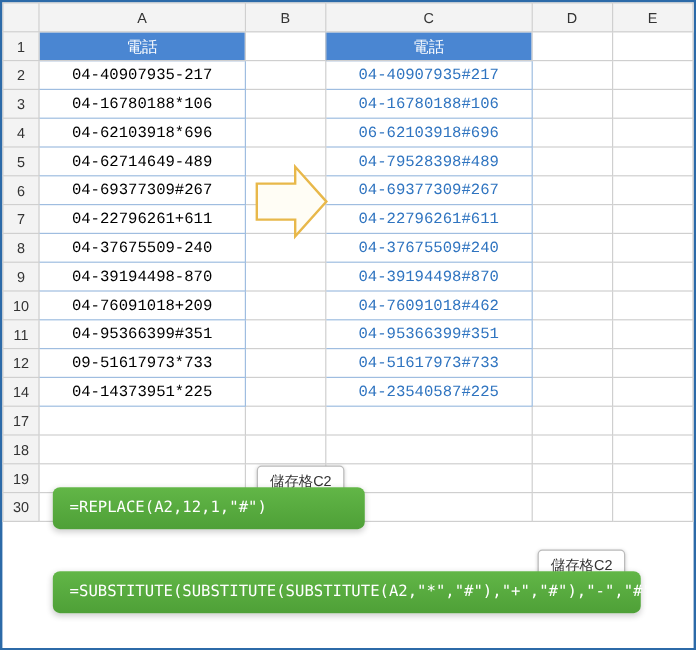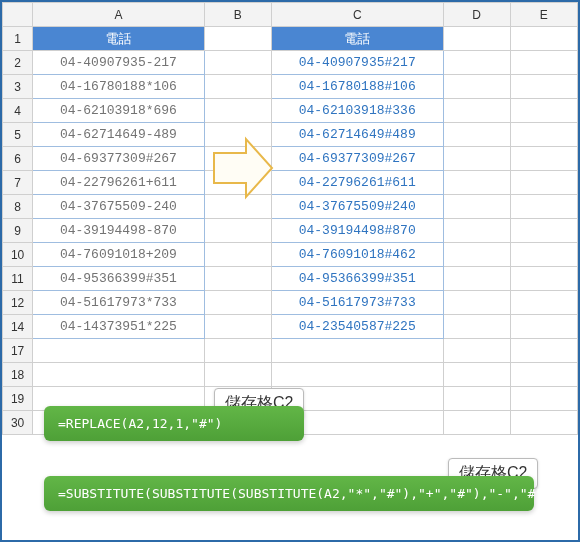--- a/index.html
+++ b/index.html
@@ -39,21 +39,21 @@
   .col-b { width: 58px; }
   .col-d { width: 58px; }
   .col-e { width: 58px; }
   .hdr-cell {
     background: #4a86d2;
     color: #fff;
     font-family: Liberation Mono, monospace;
     font-weight: normal;
     margin-left: 34px;
   }
-  .data-a { color: #737373; border: 1px solid #9fbde0; }
+  .data-a { color: #000000; border: 1px solid #9fbde0; }
   .data-c { color: #2f74c0; border: 1px solid #9fbde0; margin-left: 40px; }
   .arrow {
     position: absolute;
     left: 210px;
     top: 133px;
     width: 62px;
     height: 66px;
     pointer-events: none;
   }
   .callout {
@@ -67,21 +67,21 @@
     box-shadow: 0 2px 5px rgba(0,0,0,0.2);
     white-space: nowrap;
   }
   .label-tag {
     position: absolute;
     background: #fff;
     border: 1px solid #bbb;
     border-radius: 4px;
     padding: 4px 10px;
     font-family: "Microsoft JhengHei", Arial, sans-serif;
-    font-size: 16px;
+    font-size: 12px;
     color: #333;
     box-shadow: 0 1px 3px rgba(0,0,0,0.15);
     text-align: right;
   }
   .callout1 { left: 42px; top: 404px; width: 260px; }
   .label1 { left: 212px; top: 386px; }
   .callout2 { left: 42px; top: 474px; width: 490px; }
   .label2 { left: 446px; top: 456px; }
 </style>
 </head>
@@ -121,29 +121,29 @@
           <td class="col-a data-a">04-16780188*106</td>
           <td class="col-b"></td>
           <td class="col-c data-c">04-16780188#106</td>
           <td class="col-d"></td>
           <td class="col-e"></td>
         </tr>
         <tr>
           <td class="rowhdr">4</td>
           <td class="col-a data-a">04-62103918*696</td>
           <td class="col-b"></td>
-          <td class="col-c data-c">04-62103918#336</td>
+          <td class="col-c data-c">06-62103918#696</td>
           <td class="col-d"></td>
           <td class="col-e"></td>
         </tr>
         <tr>
           <td class="rowhdr">5</td>
           <td class="col-a data-a">04-62714649-489</td>
           <td class="col-b"></td>
-          <td class="col-c data-c">04-62714649#489</td>
+          <td class="col-c data-c">04-79528398#489</td>
           <td class="col-d"></td>
           <td class="col-e"></td>
         </tr>
         <tr>
           <td class="rowhdr">6</td>
           <td class="col-a data-a">04-69377309#267</td>
           <td class="col-b"></td>
           <td class="col-c data-c">04-69377309#267</td>
           <td class="col-d"></td>
           <td class="col-e"></td>
@@ -183,21 +183,21 @@
         <tr>
           <td class="rowhdr">11</td>
           <td class="col-a data-a">04-95366399#351</td>
           <td class="col-b"></td>
           <td class="col-c data-c">04-95366399#351</td>
           <td class="col-d"></td>
           <td class="col-e"></td>
         </tr>
         <tr>
           <td class="rowhdr">12</td>
-          <td class="col-a data-a">04-51617973*733</td>
+          <td class="col-a data-a">09-51617973*733</td>
           <td class="col-b"></td>
           <td class="col-c data-c">04-51617973#733</td>
           <td class="col-d"></td>
           <td class="col-e"></td>
         </tr>
         <tr>
           <td class="rowhdr">14</td>
           <td class="col-a data-a">04-14373951*225</td>
           <td class="col-b"></td>
           <td class="col-c data-c">04-23540587#225</td>

